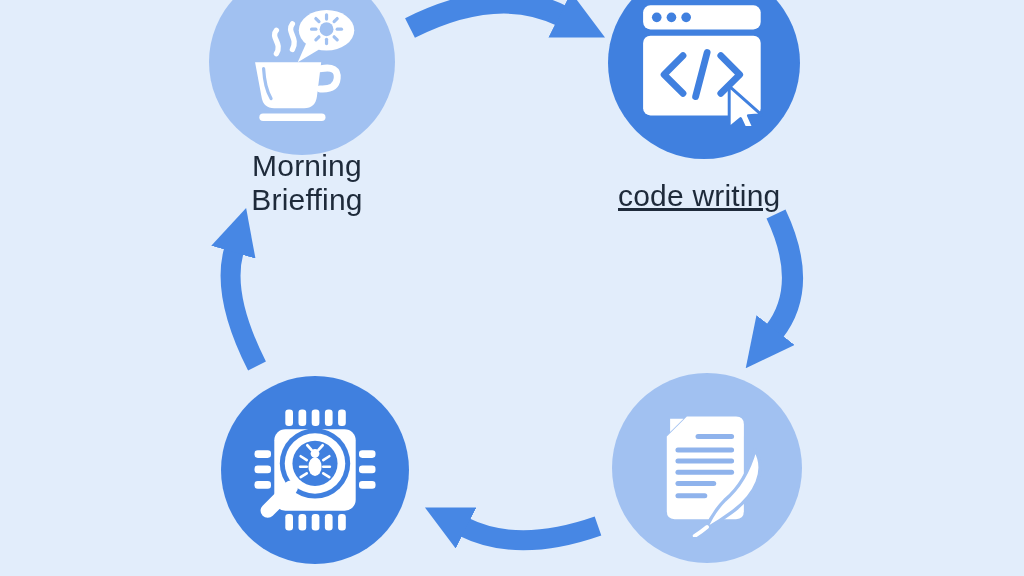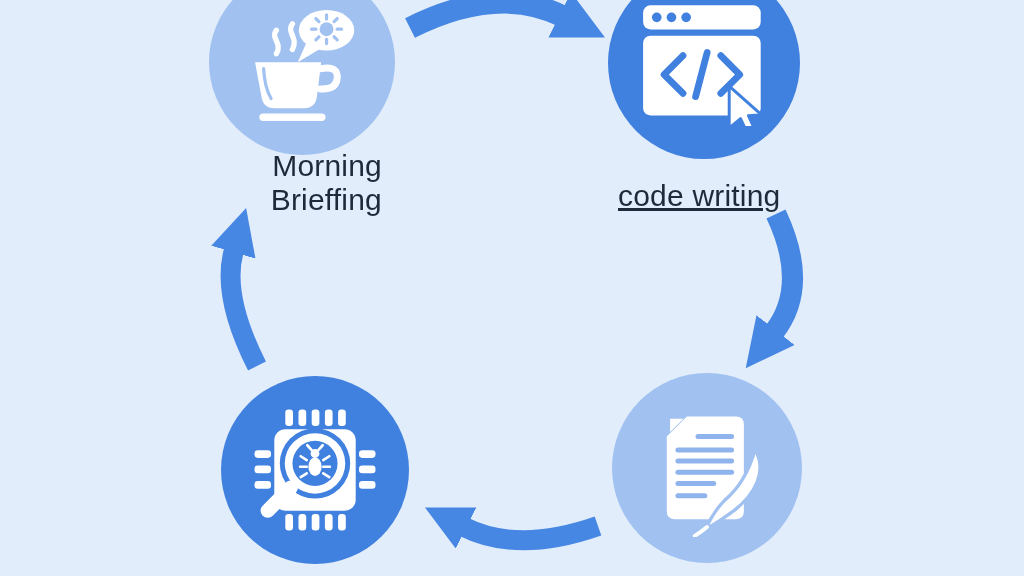--- a/index.html
+++ b/index.html
@@ -27,21 +27,21 @@
     display:flex;align-items:center;justify-content:center;
   }
   .node.light{background:var(--node-light);}
   .node.dark{background:var(--node-dark);}
   .label{
     position:absolute;z-index:3;
     color:var(--label-text);
     font-size:30px;line-height:34px;font-weight:500;
     letter-spacing:.2px;
   }
-  .label-briefing{left:232px;top:149px;width:150px;text-align:right;}
+  .label-briefing{left:232px;top:149px;width:150px;text-align:center;}
   .label-code{left:618px;top:179px;width:172px;text-decoration:underline;}
   
   .fw{fill:var(--icon);}
   .fd{fill:var(--node-dark);}
   .fl{fill:var(--node-light);}
   .sw{stroke:var(--icon);fill:none;stroke-linecap:round;}
   .sd{stroke:var(--node-dark);fill:none;stroke-linecap:round;stroke-linejoin:round;}
   .sl{stroke:var(--node-light);fill:none;stroke-linecap:round;}
   .sdoc{stroke:var(--doc-line);fill:none;stroke-linecap:round;}
 </style>

